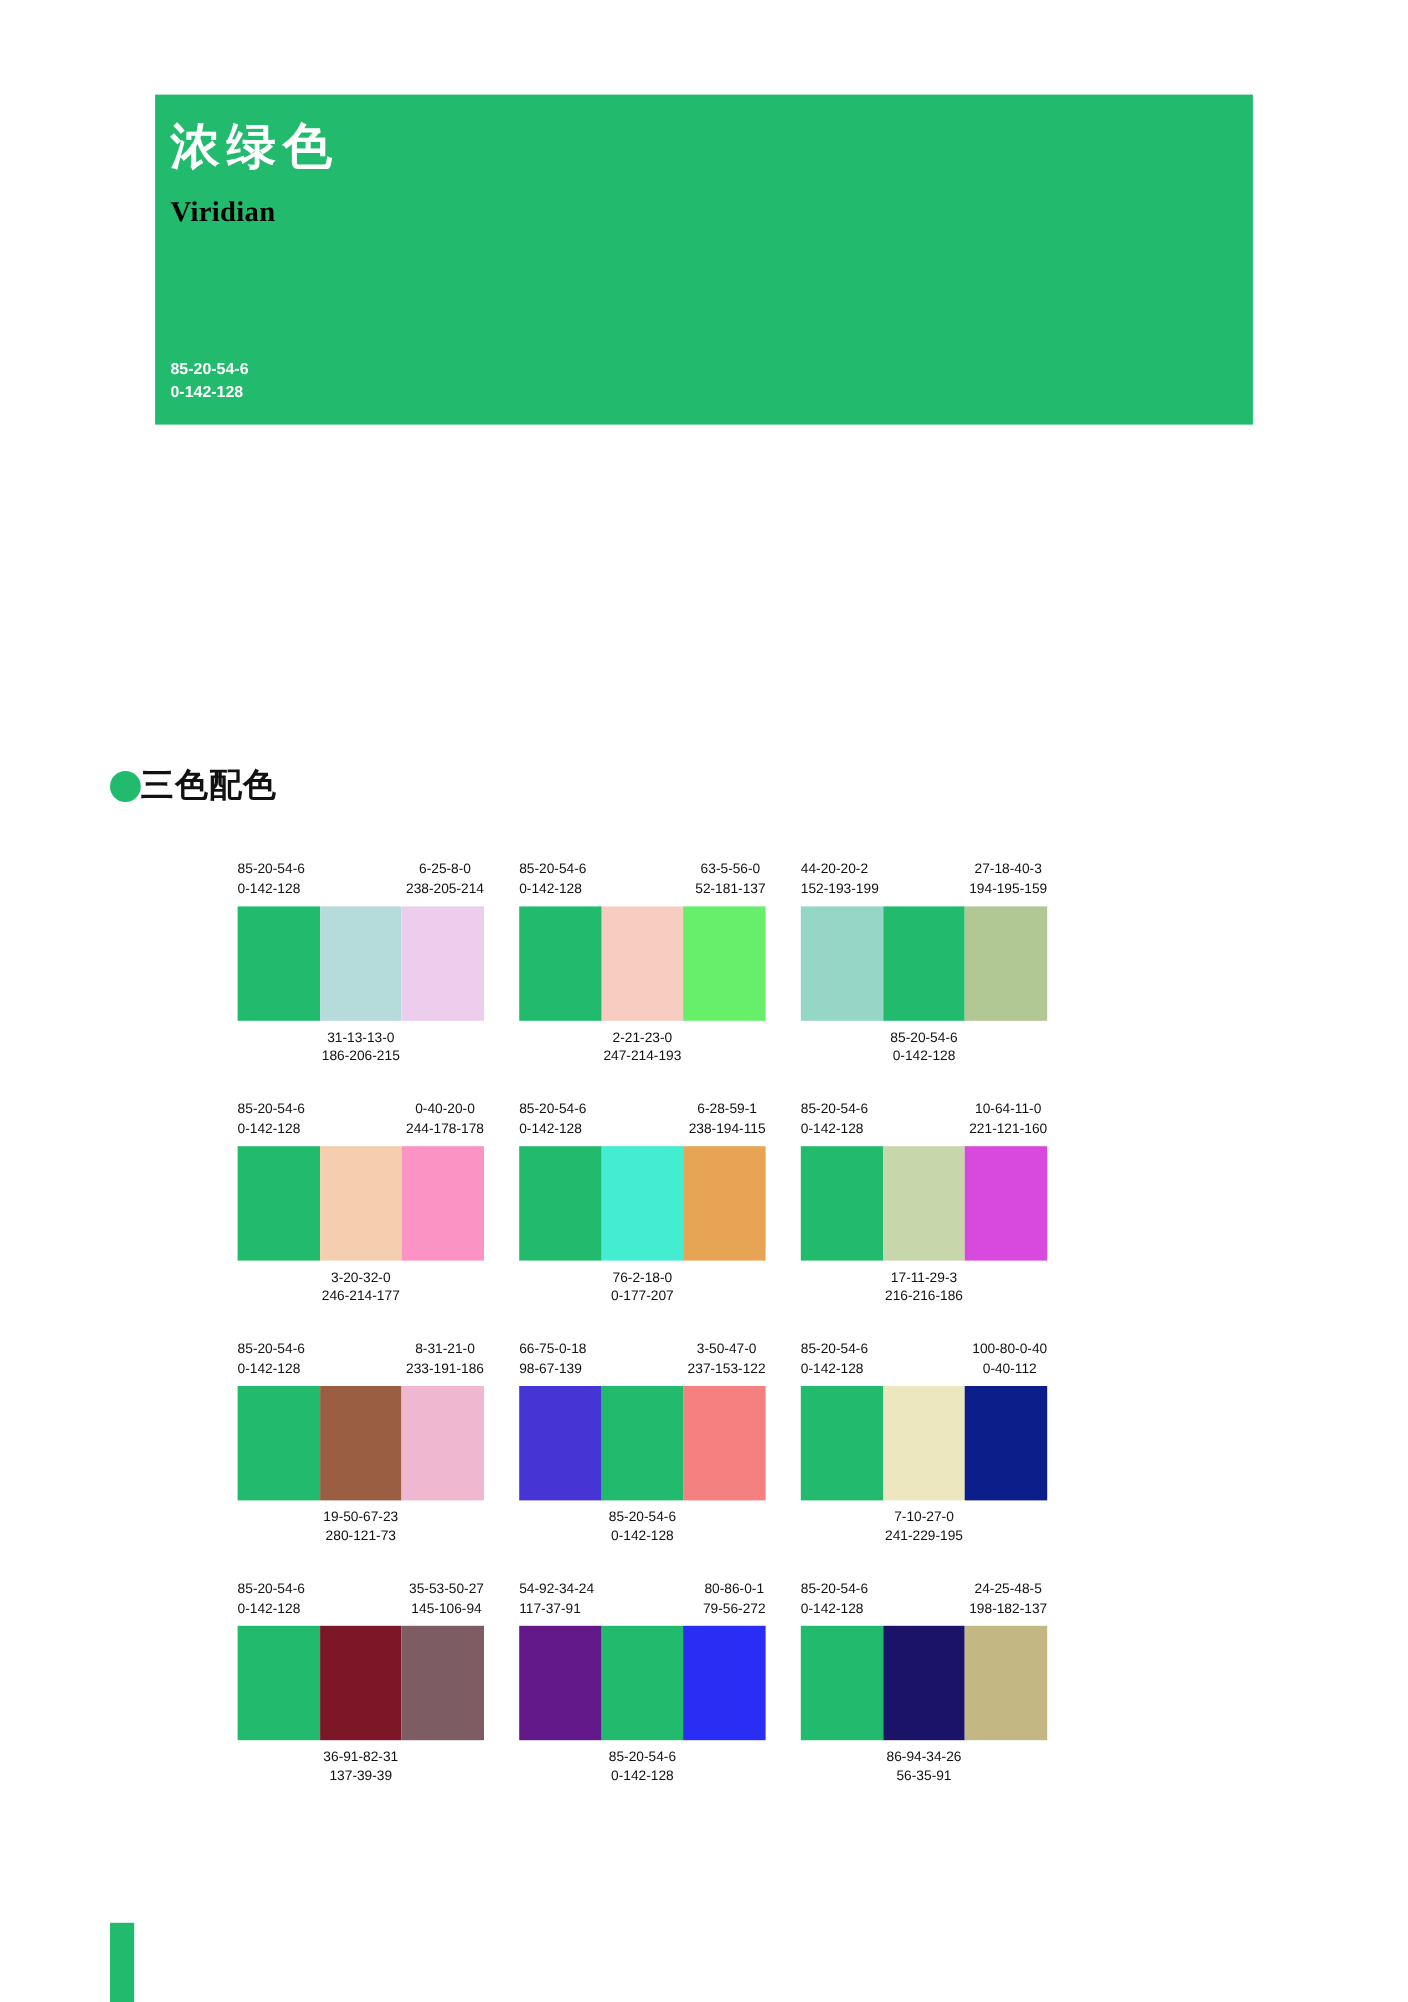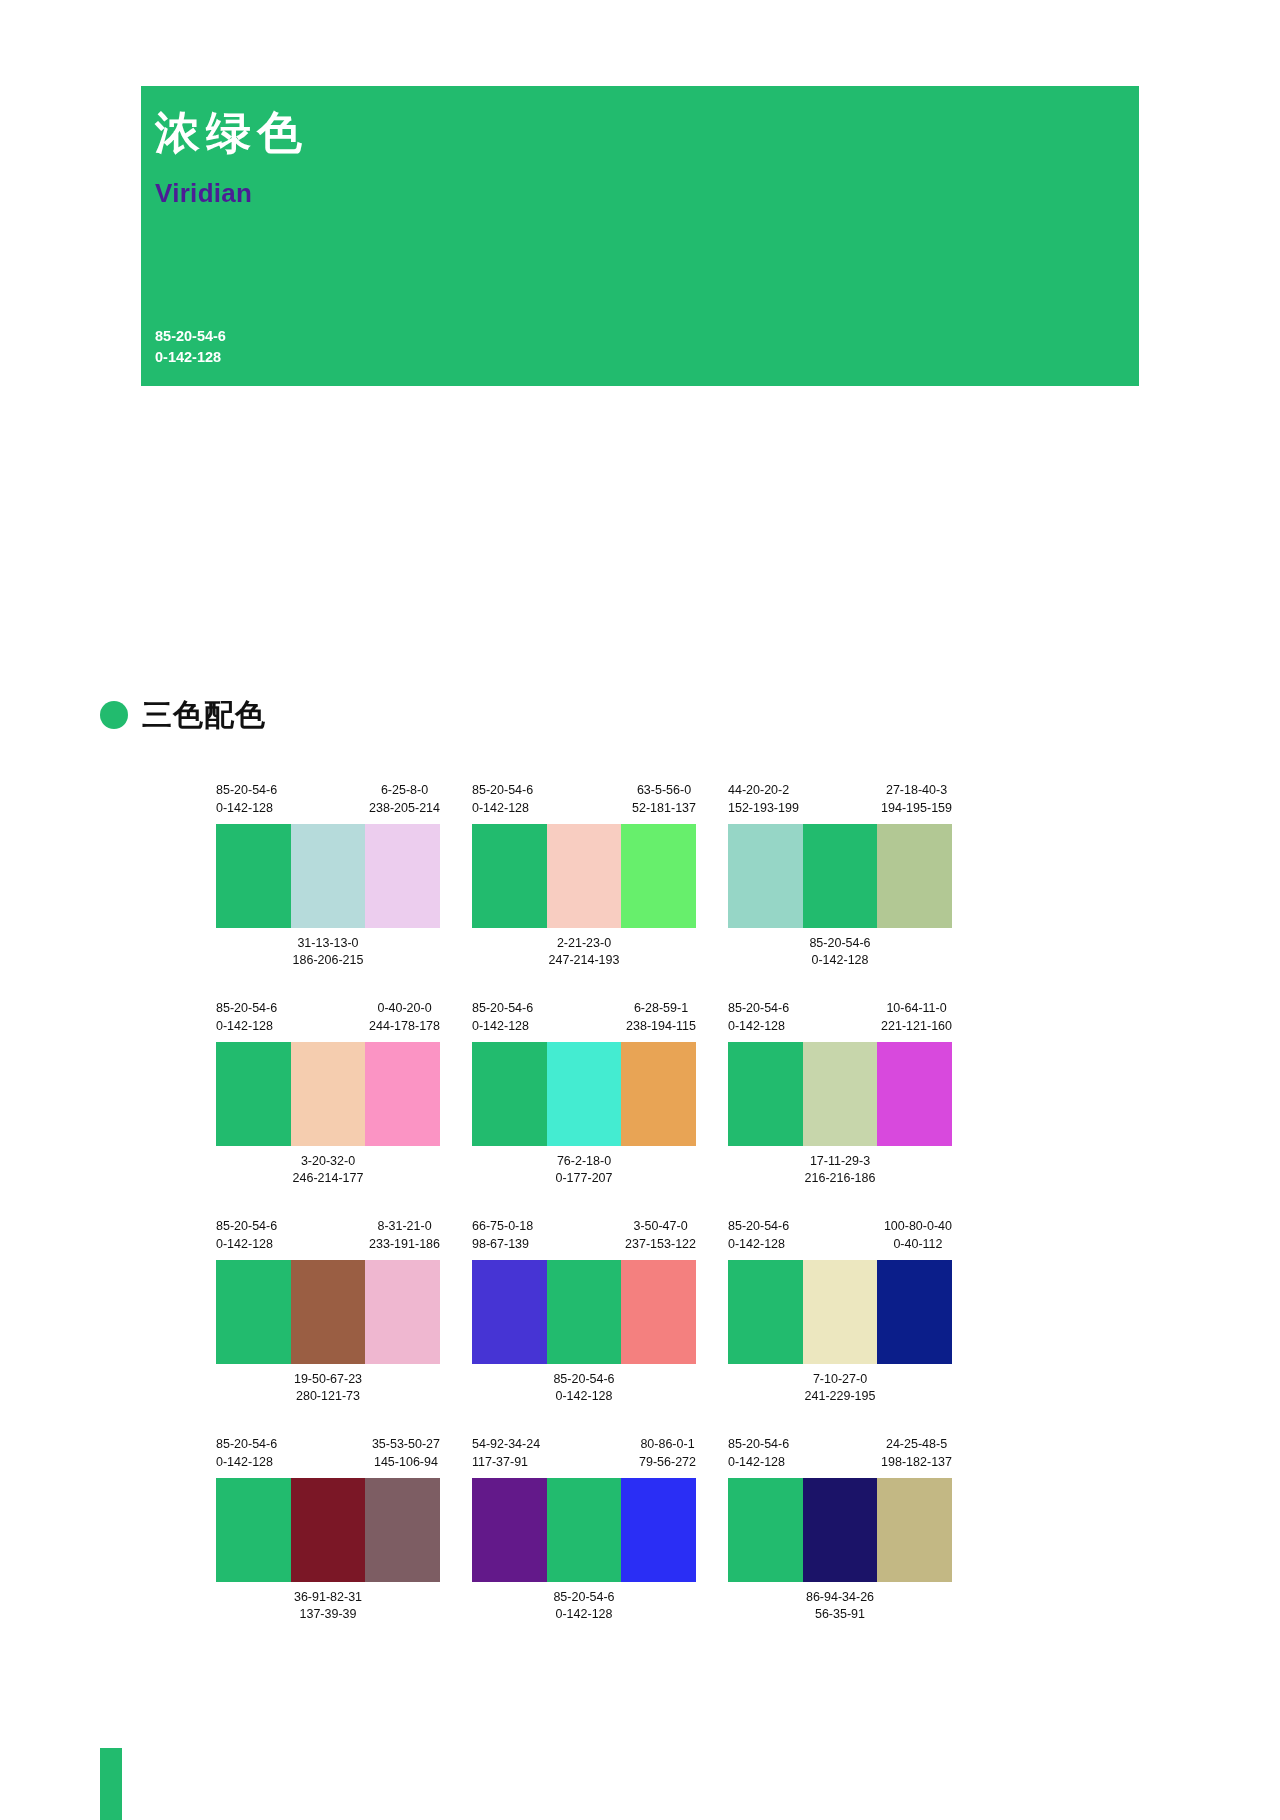--- a/index.html
+++ b/index.html
@@ -18,32 +18,32 @@
     background:#22bb6e;
     margin-left:41px;
   }
   .hero-cn{
     position:absolute;left:14px;top:24px;
     color:#ffffff;font-size:45px;font-weight:bold;
     letter-spacing:6px;line-height:1;
   }
   .hero-en{
     position:absolute;left:14px;top:94px;
-    color:#4c1d95;font-size:26px;font-weight:bold;
-    letter-spacing:0.3px;line-height:1;
+    color:#000000;font-size:26px;font-weight:bold;
+    letter-spacing:0.3px;line-height:1;font-family:Liberation Serif, serif;
   }
   .hero-codes{
     position:absolute;left:14px;top:240px;
     color:#ffffff;font-size:14.5px;font-weight:bold;line-height:1.45;
   }
 
   
   .section{
     position:absolute;left:100px;top:700px;
-    display:flex;align-items:center;gap:14px;
+    display:flex;align-items:center;
   }
   .bullet{
     width:28px;height:28px;border-radius:50%;
     background:#22bb6e;display:block;flex:0 0 auto;
   }
   .section-title{
     font-size:30px;font-weight:bold;color:#111111;
     letter-spacing:1px;line-height:1;
   }
 

